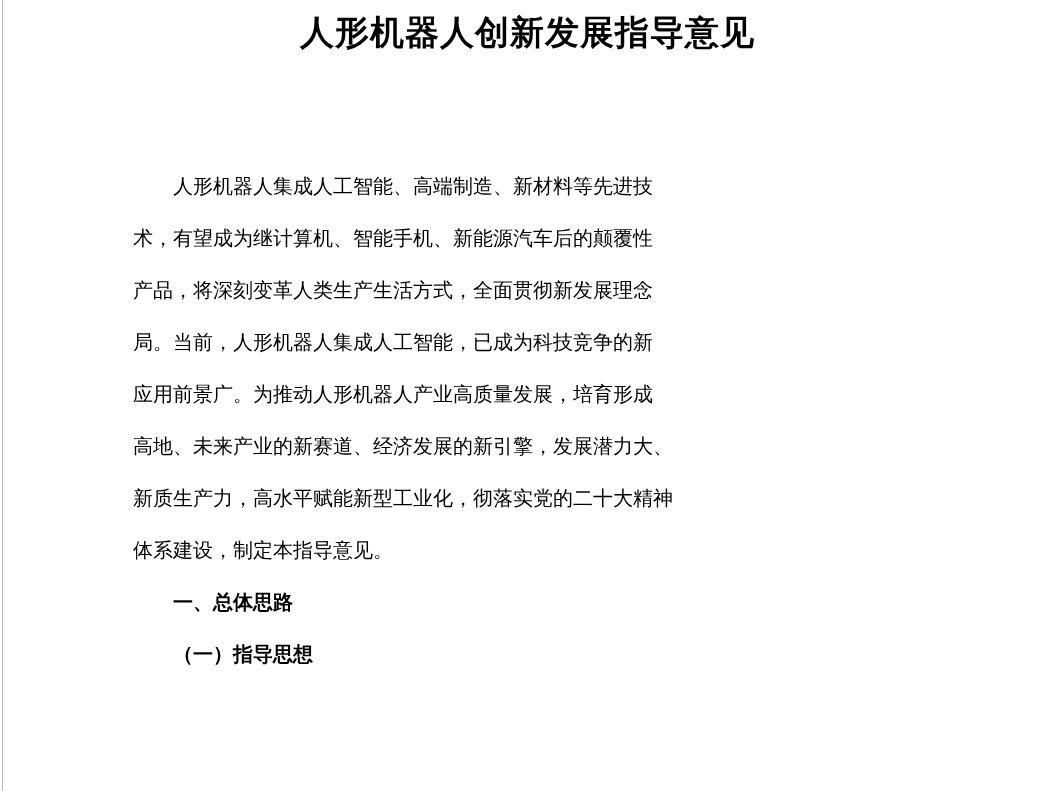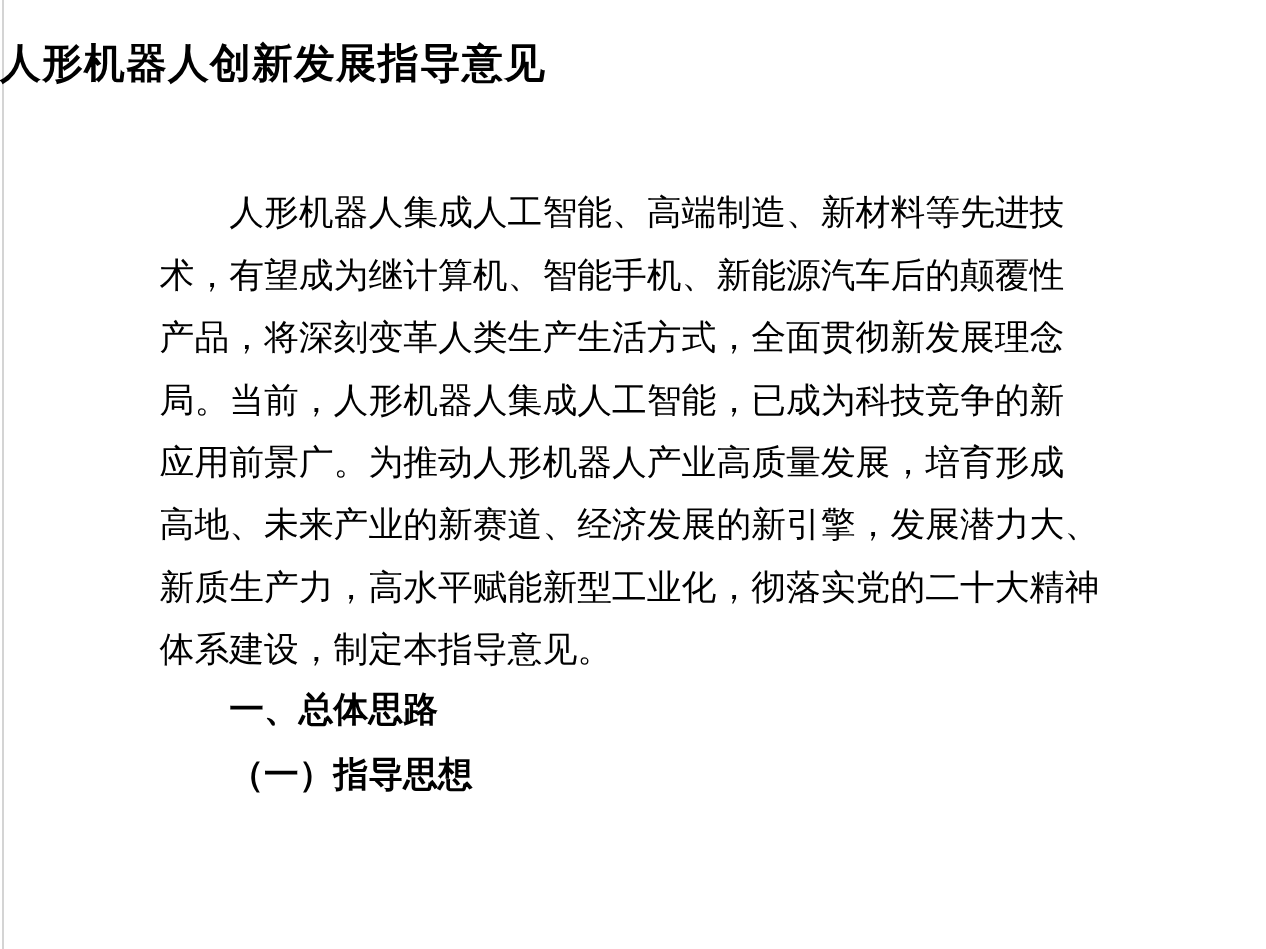--- a/index.html
+++ b/index.html
@@ -20,48 +20,49 @@
     position: absolute;
     left: 2px;
     top: 0;
     width: 1px;
     height: 100%;
     background: #b8b8b8;
   }
   .doc-title {
     position: absolute;
     left: 0;
-    top: 32px;
+    top: 12px;
     width: 100%;
+    text-align: center;
     font-size: 34px;
     font-weight: bold;
     line-height: 42px;
     letter-spacing: 1px;
-    font-family: Liberation Sans, sans-serif;
+    font-family: Liberation Serif, serif;
   }
   .content {
     position: absolute;
     left: 133px;
-    top: 152px;
+    top: 160px;
     width: 786px;
-    font-size: 29px;
+    font-size: 20px;
     line-height: 52px;
     white-space: nowrap;
   }
   .line {
     height: 52px;
   }
   .line.first {
     text-indent: 2em;
   }
   .heading-1 {
     height: 52px;
     text-indent: 2em;
     font-weight: bold;
-    font-family: Liberation Mono, monospace;
+    font-family: Liberation Sans, sans-serif;
   }
   .heading-2 {
     height: 52px;
     text-indent: 2em;
     font-weight: bold;
     font-family: Liberation Sans, sans-serif;
   }
 </style>
 </head>
 <body>

